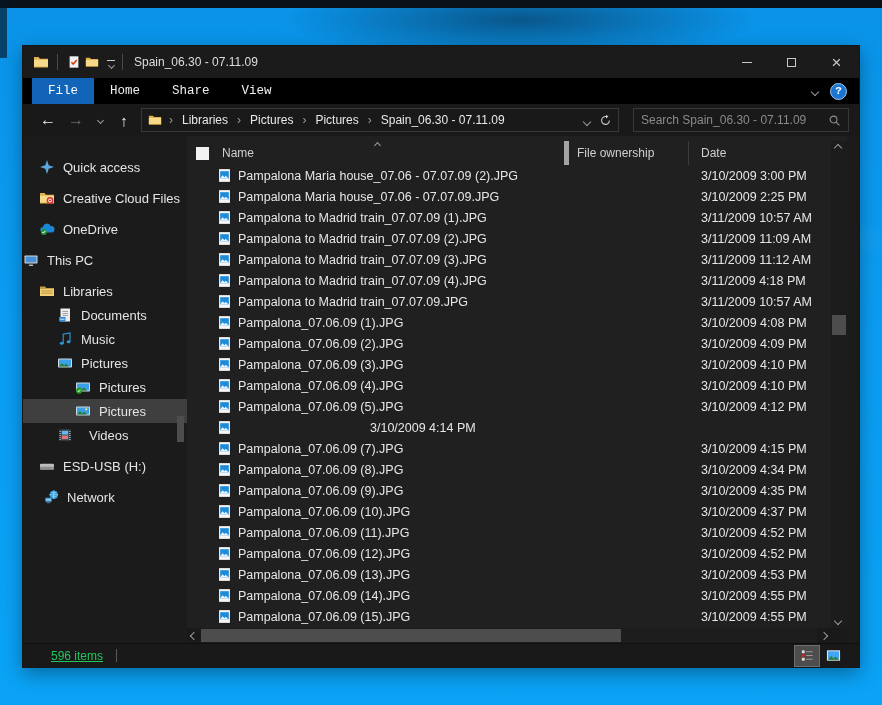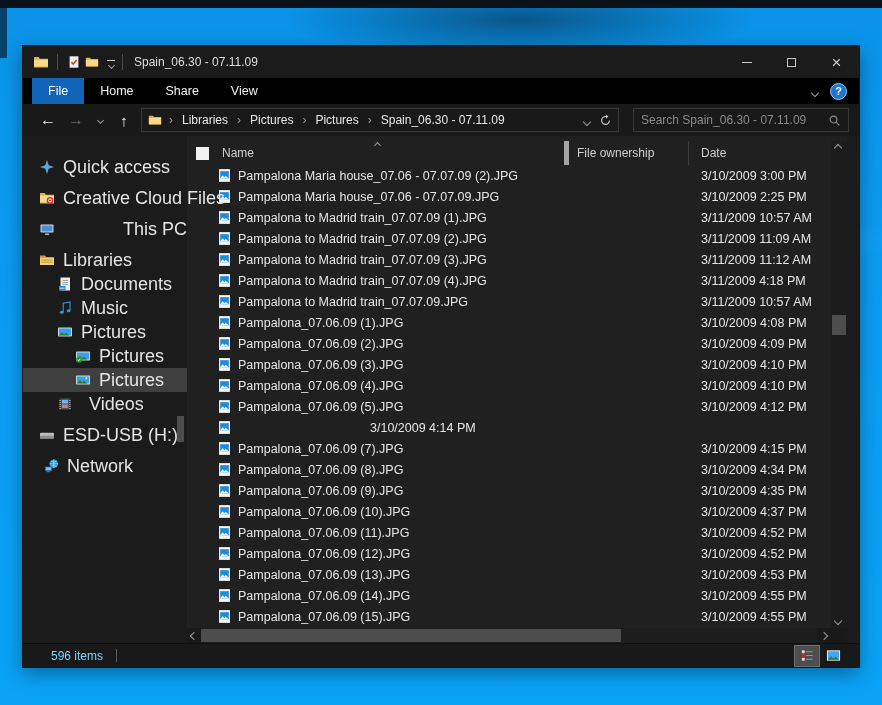--- a/index.html
+++ b/index.html
@@ -34,21 +34,21 @@
   .cap-btn.close::before { content:"×"; color:#c8c8c8; font-size:17px; line-height:1; }
 
   
   .chev { display:inline-block; width:6px; height:6px; border-left:1.4px solid #9a9a9a; border-bottom:1.4px solid #9a9a9a; transform:rotate(-45deg); }
   .chev.sm { width:5px; height:5px; }
   .c-up   { transform:rotate(135deg); }
   .c-left { transform:rotate(45deg); }
   .c-right{ transform:rotate(-135deg); }
 
   
-  .ribbonrow { height:26px; background:#000; display:flex; align-items:stretch; flex:0 0 auto; }
+  .ribbonrow { height:26px; background:#000; display:flex; align-items:stretch; flex:0 0 auto;font-family:Liberation Mono, monospace; }
   .rtabs { display:flex; padding-left:9px; }
   .rtab { padding:0 16px; display:flex; align-items:center; color:#f0f0f0; font-size:12.5px; cursor:default; }
   .rtab.active { background:#1264b8; color:#fff; }
   .ribbon-right { margin-left:auto; display:flex; align-items:center; gap:12px; padding-right:12px; }
   .help-icon { width:17px; height:17px; border-radius:50%; background:#1b76d2; border:1px solid #9ec9ef; color:#fff;
     display:flex; align-items:center; justify-content:center; font-size:11px; font-weight:bold; }
   .help-icon::before { content:"?"; }
 
   
   .navbar { height:32px; background:#191919; display:flex; align-items:center; padding:0 10px 0 14px; gap:6px; flex:0 0 auto; }
@@ -67,21 +67,21 @@
   .refresh svg { width:13px; height:13px; display:block; }
   .searchbox { width:216px; height:24px; margin-left:8px; background:#191919; border:1px solid #373737; display:flex; align-items:center; padding:0 7px; }
   .searchbox input { flex:1; background:transparent; border:none; outline:none; color:#ddd; font-size:12px; font-family:"Liberation Sans",sans-serif; min-width:0; }
   .searchbox input::placeholder { color:#8a8a8a; }
   .mag svg { width:13px; height:13px; display:block; }
 
   
   .main { flex:1; display:flex; min-height:0; background:#202020; }
   .sidebar { width:164px; background:#1b1b1b; position:relative; flex:0 0 auto; }
   .side-list { padding-top:12px; }
-  .side-item { height:24px; display:flex; align-items:center; gap:8px; color:#e4e4e4; font-size:18px; white-space:nowrap; cursor:default; }
+  .side-item { height:24px; display:flex; align-items:center; gap:8px; color:#e4e4e4; font-size:13px; white-space:nowrap; cursor:default; }
   .side-item.group-start { margin-top:7px; }
   .side-item.selected { background:#3f3f3f; }
   .side-icon { width:16px; height:16px; flex:0 0 auto; }
   .side-icon svg { width:16px; height:16px; display:block; }
   .side-scrollbar { position:absolute; top:0; bottom:0; right:3px; width:7px; }
   .side-thumb { position:absolute; top:280px; height:26px; width:7px; background:#4d4d4d; }
 
   .filecol { flex:1; display:flex; flex-direction:column; padding-top:5px; min-width:0; }
   .list-header { height:24px; display:flex; align-items:center; color:#cfcfcf; font-size:12px; flex:0 0 auto; }
   .hcol { height:100%; display:flex; align-items:center; }
@@ -106,21 +106,21 @@
   .h-thumb { position:absolute; left:0; top:1px; height:13px; width:420px; background:#4d4d4d; }
   .vscroll { width:16px; display:flex; flex-direction:column; background:#1c1c1c; flex:0 0 auto; }
   .v-spacer { height:5px; background:#202020; }
   .v-track { flex:1; position:relative; }
   .v-thumb { position:absolute; top:160px; left:1px; width:14px; height:20px; background:#4d4d4d; }
   .v-corner { height:15px; background:#191919; }
   .right-pad { width:12px; background:#1b1b1b; flex:0 0 auto; }
 
   
   .statusbar { height:24px; background:#191919; border-top:1px solid #0f0f0f; display:flex; align-items:center; padding:0 14px 0 28px; flex:0 0 auto; }
-  .status-count { color:#7dd3fc; font-size:12px; }
+  .status-count { color:#22c55e; font-size:12px;text-decoration:underline; }
   .status-sep { width:1px; height:13px; background:#5a5a5a; margin-left:13px; }
   .view-toggles { margin-left:auto; display:flex; gap:2px; }
   .view-btn { width:24px; height:20px; display:flex; align-items:center; justify-content:center; }
   .view-btn.active { background:#4d4d4d; outline:1px solid #6e6e6e; }
   .view-btn svg { width:15px; height:15px; display:block; }
 </style>
 </head>
 <body>
 
 <div class="desktop">
@@ -234,21 +234,31 @@
               <span class="side-icon">
                 <svg viewBox="0 0 16 16">
                   <path d="M1 3h4.6l1.3 1.7H15v8.8H1z" fill="#e0af4a"></path>
                   <path d="M1 5.6h14v6.9H1z" fill="#f7d98b"></path>
                   <circle cx="11" cy="10.5" r="3.4" fill="#d9352b"></circle>
                   <circle cx="11" cy="10.5" r="1.5" fill="none" stroke="#fff" stroke-width="1"></circle>
                 </svg>
               </span>
               <span class="side-label">Creative Cloud Files</span>
             </div>
-            <div class="side-item group-start" style="padding-left: 16px; justify-content: space-between;">
+            <div class="side-item group-start" style="padding-left: 16px;">
+              <span class="side-icon">
+                <svg viewBox="0 0 16 16">
+                  <path d="M4.3 11.6a2.8 2.8 0 01-.3-5.6A4 4 0 0111.6 5a3.3 3.3 0 011.1 6.6z" fill="#1b86d3"></path>
+                  <circle cx="4.8" cy="11" r="2.9" fill="#1f9939"></circle>
+                  <path d="M3.4 11l1 1 1.9-2.1" stroke="#fff" stroke-width="1" fill="none"></path>
+                </svg>
+              </span>
+              <span class="side-label">OneDrive</span>
+            </div>
+            <div class="side-item group-start" style="">
               <span class="side-icon">
                 <svg viewBox="0 0 16 16">
                   <rect x="1.5" y="3.5" width="13" height="8" rx="0.8" fill="#cfd8dc"></rect>
                   <rect x="2.5" y="4.5" width="11" height="6" fill="#4a90d9"></rect>
                   <path d="M6.3 12.5h3.4l.6 1.5H5.7z" fill="#b0bec5"></path>
                 </svg>
               </span>
               <span class="side-label">This PC</span>
             </div>
             <div class="side-item group-start" style="padding-left: 16px;">

